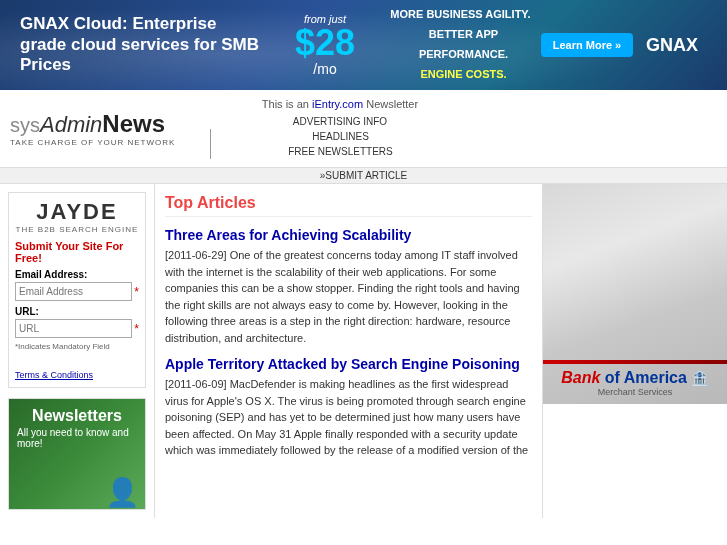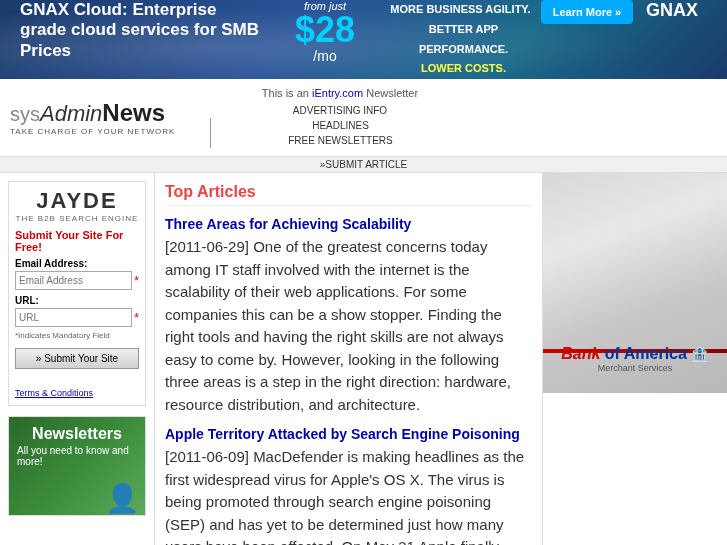--- a/index.html
+++ b/index.html
@@ -1,24 +1,24 @@
 <!DOCTYPE html>
 <html><head>
   <meta charset="utf-8">
   <style>
     * { margin: 0; padding: 0; box-sizing: border-box; }
     body { font-family: Arial, sans-serif; font-size: 12px; background: #fff; width: 727px; overflow-x: hidden; }
 
     
     #banner {
       width: 727px;
-      height: 79px;
+      height: 90px;
       background: linear-gradient(135deg, #1a3a6b 0%, #2a5298 40%, #1a6b8a 70%, #1a3a6b 100%);
       display: flex;
-      align-items: flex-start;
+      align-items: center;
       padding: 0 20px;
       position: relative;
       overflow: hidden;
     }
     #banner .cloud-bg {
       position: absolute; left: 0; top: 0; width: 100%; height: 100%;
       background: radial-gradient(ellipse at 30% 60%, rgba(255,255,255,0.15) 0%, transparent 60%);
     }
     #banner .banner-left { color: #fff; z-index: 1; flex: 0 0 240px; }
     #banner .banner-left h2 { font-size: 17px; font-weight: bold; line-height: 1.2; }
@@ -83,43 +83,43 @@
     .jayde-note { font-size: 8px; color: #666; margin-top: 4px; }
     .jayde-btn {
       display: block; width: 100%; margin-top: 8px;
       background: linear-gradient(to bottom, #f0f0f0, #d0d0d0);
       border: 1px solid #999; padding: 4px; font-size: 10px; cursor: pointer; text-align: center;
     }
     .jayde-terms { font-size: 9px; color: #00a; text-decoration: underline; cursor: pointer; }
 
     
     .newsletters-widget {
-      border: 1px solid #ddd; overflow: hidden; position: relative; height: 100px;
+      border: 1px solid #ddd; overflow: hidden; position: relative; height: 112px;
       background: linear-gradient(135deg, #2a6a2a 0%, #3a8a3a 50%, #5aaa5a 100%);
     }
     .newsletters-title {
       font-size: 16px; font-weight: bold; color: #fff; text-align: center; padding: 8px 0 2px;
     }
     .newsletters-body { color: #fff; font-size: 10px; padding: 0 8px; }
     .newsletters-person {
       position: absolute; bottom: 0; right: 5px; font-size: 28px; color: rgba(255,255,255,0.8);
     }
 
     
     #content { flex: 1; padding: 10px; }
     .content-header { font-size: 16px; font-weight: bold; color: #ef4444; margin-bottom: 8px; border-bottom: 1px solid #eee; padding-bottom: 4px; }
     .article-title { font-size: 14px; font-weight: bold; color: #00a; margin: 10px 0 4px; cursor: pointer; }
-    .article-body { font-size: 15px; color: #333; line-height: 1.5; }
+    .article-body { font-size: 11px; color: #333; line-height: 1.5; }
 
     
     #right-panel { width: 185px; flex: 0 0 185px; border-left: 1px solid #ddd; }
     .right-ad {
       width: 100%; height: 220px;
       background: linear-gradient(135deg, #c8c8c8 0%, #e8e8e8 40%, #d0d0d0 60%, #b0b0b0 100%);
-      display: flex; flex-direction: column; justify-content: flex-end; align-items: center; padding-bottom: 15px;
+      display: flex; flex-direction: column; justify-content: flex-end; align-items: center; padding-bottom: 2px;
       position: relative;
     }
     .right-ad-accent {
       position: absolute; bottom: 40px; left: 0; width: 100%; height: 4px;
       background: linear-gradient(to right, #cc0000, #880000);
     }
     .right-ad-logo { font-size: 16px; font-weight: bold; color: #003399; }
     .right-ad-sub { font-size: 9px; color: #555; }
   </style>
 </head>
@@ -130,21 +130,21 @@
   <div class="banner-left">
     <h2>GNAX Cloud: Enterprise grade cloud services for SMB Prices</h2>
   </div>
   <div class="banner-price">
     <div class="from">from just</div>
     <div class="price">$28</div>
     <div class="mo">/mo</div>
   </div>
   <div class="banner-middle">
     <span>MORE BUSINESS AGILITY. &nbsp; BETTER APP PERFORMANCE.</span>
-    <span class="lower">LOWER COSTS.</span>
+    <span class="lower">ENGINE COSTS.</span>
   </div>
   <div class="banner-btn">
     <a href="#">Learn More »</a>
   </div>
   <div class="banner-logo">GNAX</div>
 </div>
 
 <div id="header">
   <div id="logo">
     <div class="logo-text">
@@ -180,21 +180,20 @@
       <div style="display:flex;align-items:center;">
         <input class="jayde-input" type="text" placeholder="Email Address" style="">
         <span class="jayde-required">*</span>
       </div>
       <div class="jayde-field-label">URL:</div>
       <div style="display:flex;align-items:center;">
         <input class="jayde-input" type="text" placeholder="URL" style="">
         <span class="jayde-required">*</span>
       </div>
       <div class="jayde-note">*Indicates Mandatory Field</div>
-      <button class="jayde-btn">» Submit Your Site</button>
       <div style="margin-top:16px;">
         <a class="jayde-terms" href="#">Terms &amp; Conditions</a>
       </div>
     </div>
 
     <div class="newsletters-widget">
       <div class="newsletters-title">Newsletters</div>
       <div class="newsletters-body">All you need to know and more!</div>
       <div class="newsletters-person">👤</div>
     </div>

